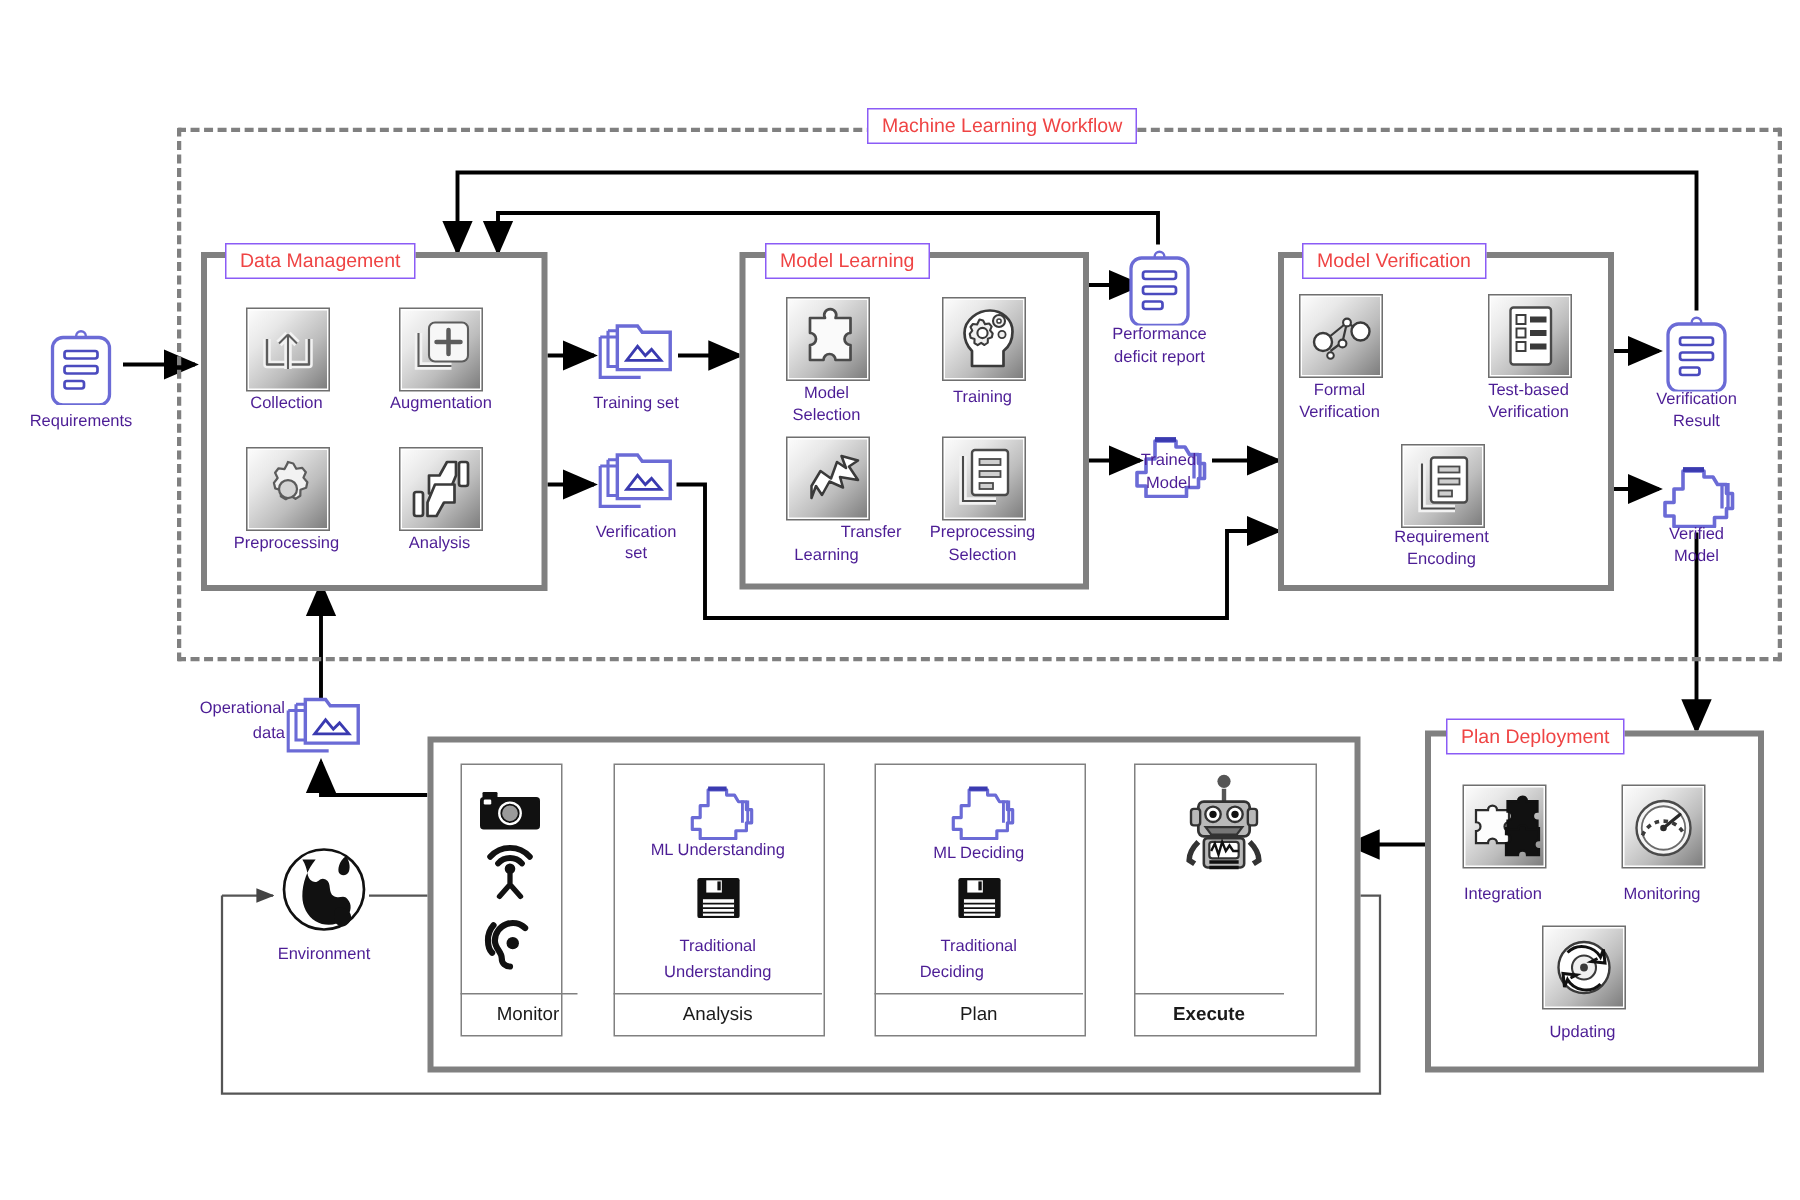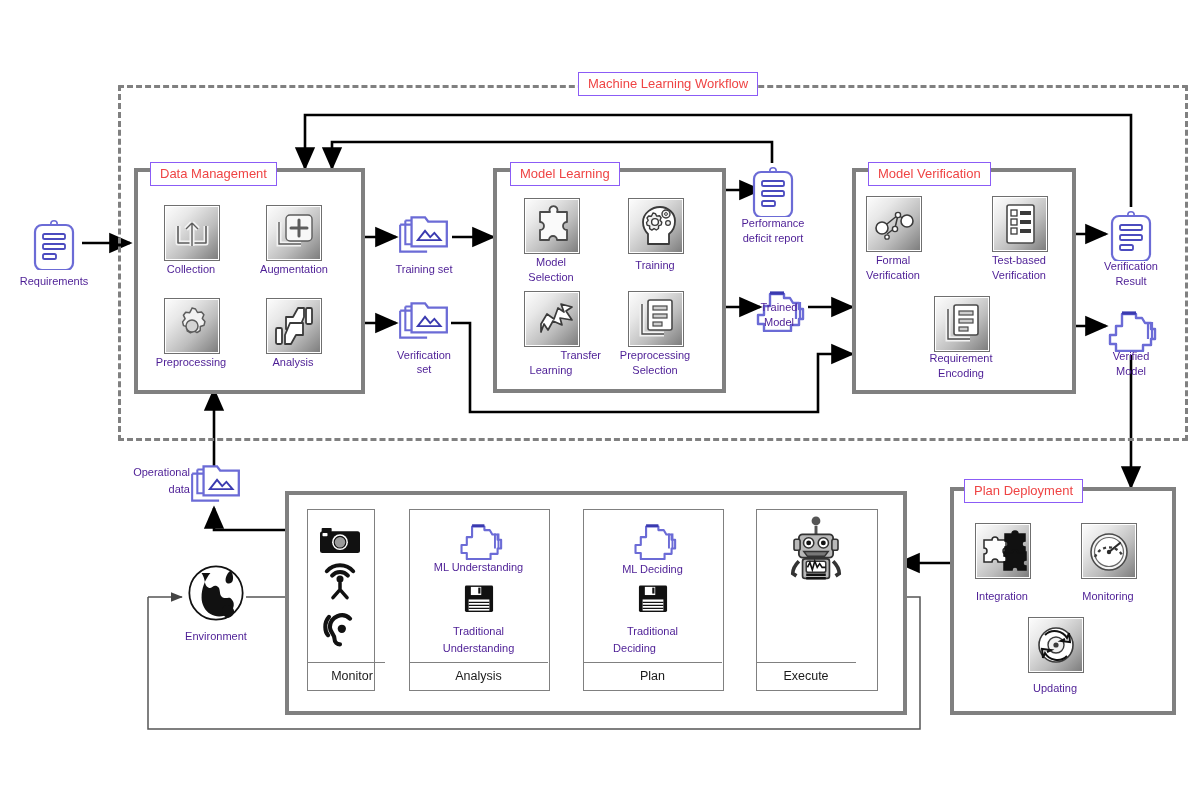--- a/index.html
+++ b/index.html
@@ -478,21 +478,21 @@
       </svg></div>
   <div class="lbl" style="left:583px;top:624px;width:139px;">Traditional</div>
   <div class="lbl" style="left:565px;top:641px;width:139px;">Deciding</div>
   <div class="tcap" style="left:583px;top:662px;width:139px;height:27px;">Plan</div>
 
   <div class="tbox" style="left:756px;top:509px;width:120px;height:180px;"></div>
   <div class="ptile" style="left:783px;top:513px;">
     <svg width="66" height="72" viewBox="0 0 54 56">
         <use href="#ic-robot"></use>
       </svg></div>
-  <div class="tcap" style="left:756px;top:662px;width:100px;height:27px;">Execute</div>
+  <div class="tcap" style="left:756px;top:662px;width:100px;height:27px;font-weight:bold;">Execute</div>
 
   <div class="gbox" style="left:950px;top:487px;width:218px;height:220px;"></div>
   <div class="gtitle" style="left:964px;top:479px;">Plan Deployment</div>
 
   <div class="tile" style="left:975px;top:523px;">
     <svg viewBox="0 0 54 54">
         <use href="#ic-puzzles"></use>
       </svg>
     </div>
   <div class="lbl" style="left:952px;top:589px;width:100px;">Integration</div>

